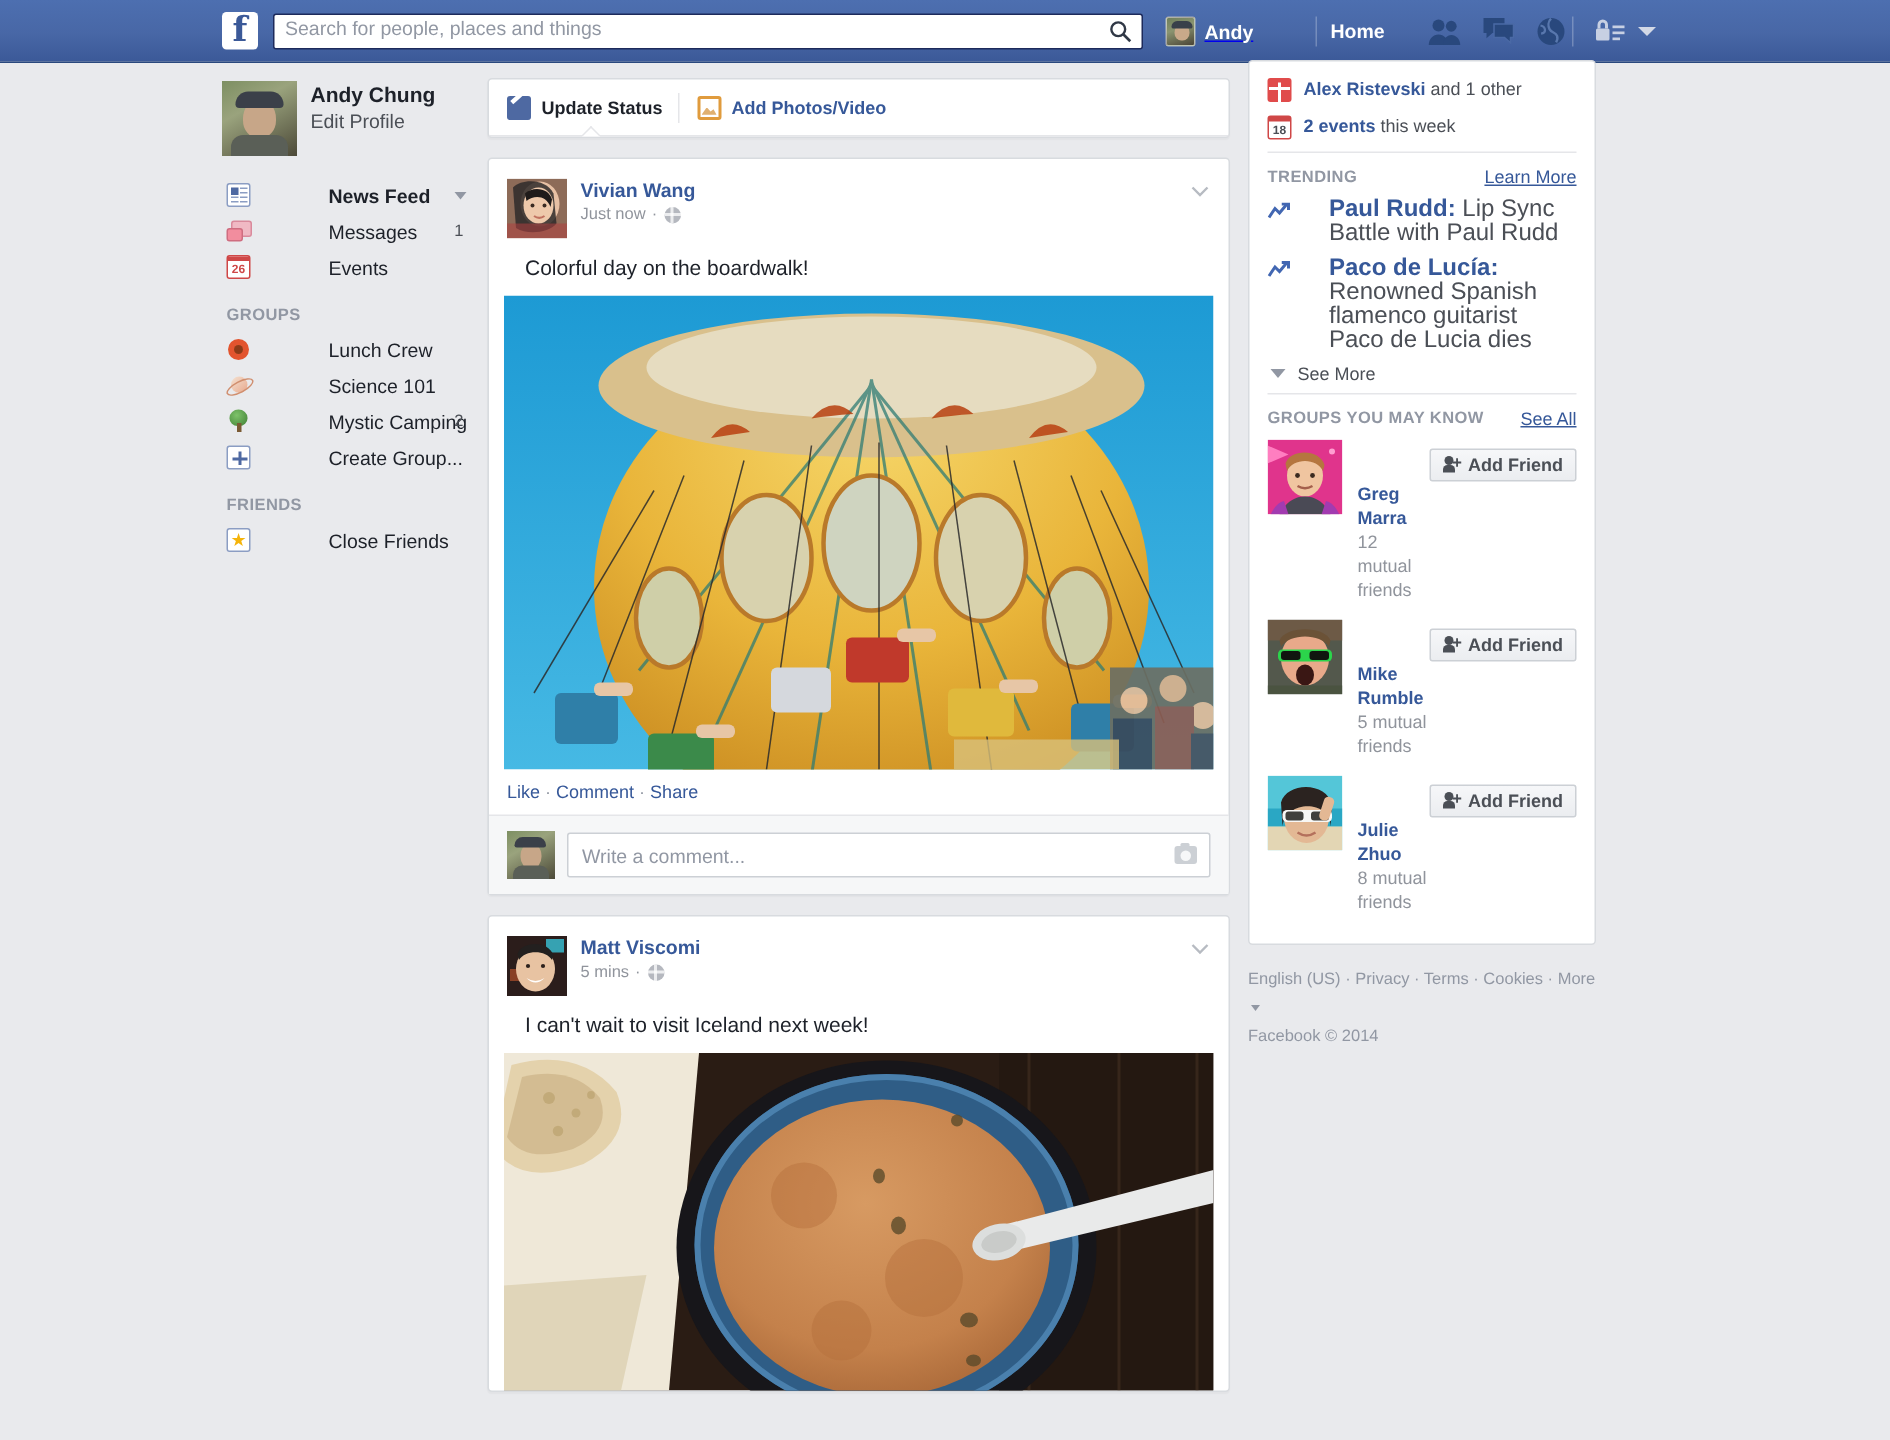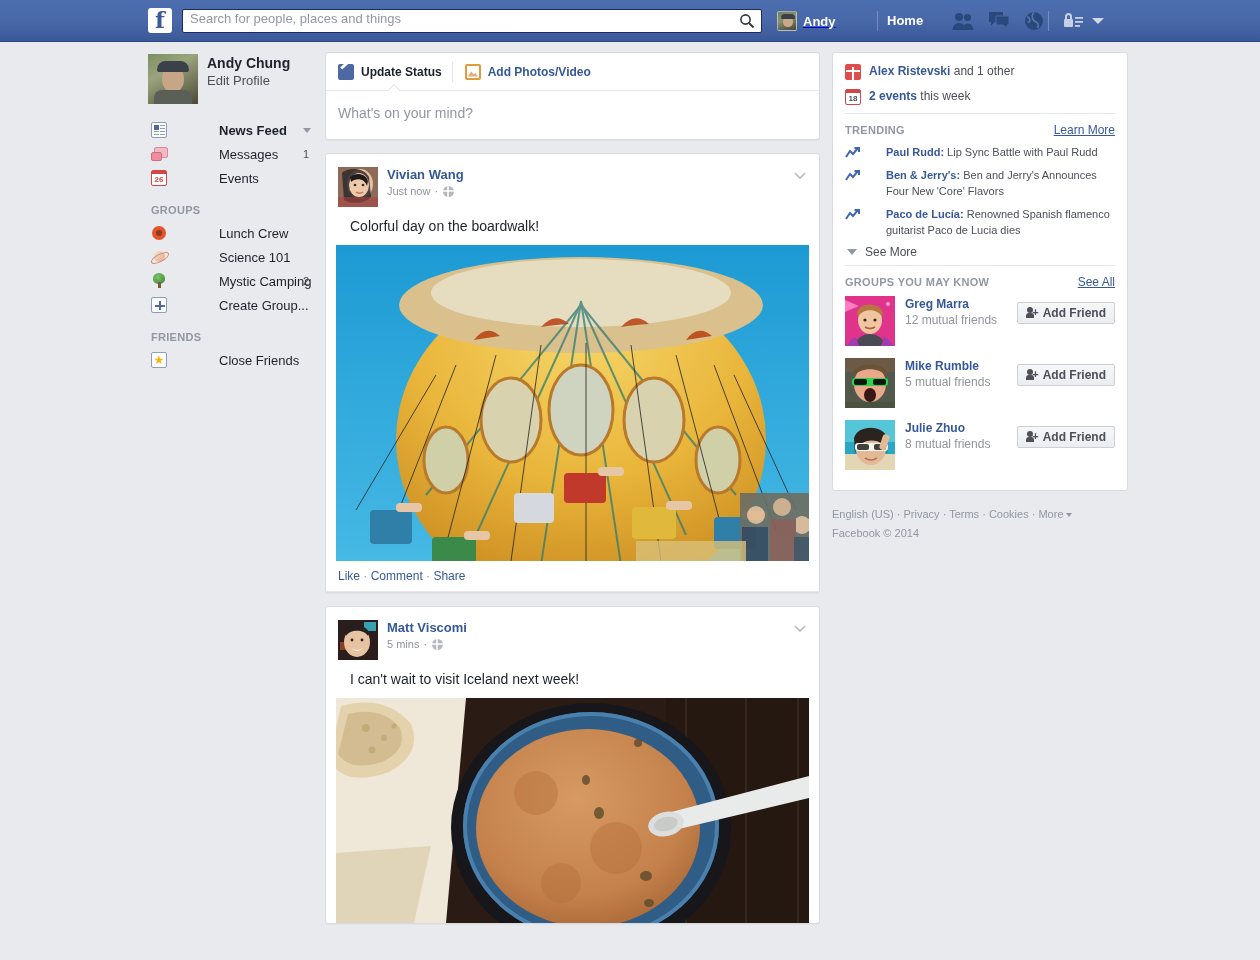--- a/index.html
+++ b/index.html
@@ -190,47 +190,47 @@
   .comment-input { flex:1; height:30px; background:#fff; border:1px solid #ccd0d5; border-radius:2px;
     position:relative; display:flex; align-items:center; padding:0 9px; }
   .comment-input .ph { font-size:13px; color:#9197a3; }
   .cam-ico { position:absolute; right:8px; top:8px; width:15px; height:12px;
     background:#ccd0d5; border-radius:2px; }
   .cam-ico::before{content:'';position:absolute;left:4px;top:2.5px;width:7px;height:7px;border-radius:50%;
     background:#f6f7f8;}
   .cam-ico::after{content:'';position:absolute;left:4px;top:-2px;width:6px;height:3px;background:#ccd0d5;border-radius:1px;}
 
   
-  .rightcol { position:absolute; left:832px; top:52px; width:296px; }
+  .rightcol { position:absolute; left:832px; top:40px; width:232px; }
   .rs-card { background:#fff; border:1px solid #d8dbdf; border-radius:3px; padding:10px 12px 8px; }
   .rs-row { display:flex; align-items:flex-start; margin-bottom:8px; }
   .rs-row .mini { width:16px; height:16px; margin-right:8px; flex:0 0 16px; position:relative; margin-top:1px;}
   .rs-row .txt { font-size:12px; color:#4b4f56; line-height:16px; }
   .rs-row .txt b { color:#365899; }
   .ico-gift { background:#e04b4b; border-radius:2px; }
   .ico-gift::before{content:'';position:absolute;left:7px;top:3px;width:2px;height:13px;background:#fff;}
   .ico-gift::after{content:'';position:absolute;left:1px;top:6px;width:14px;height:2px;background:#fff;}
   .ico-cal { background:#fff; border:1px solid #cf4747; border-radius:2px;
     font-size:8px; font-weight:bold; color:#4b4f56; text-align:center; line-height:18px; }
   .ico-cal::before{content:'';position:absolute;left:0;top:0;width:100%;height:3px;background:#cf4747;}
   .rs-sep { height:1px; background:#e5e6e9; margin:6px 0 9px; }
   .rs-head { display:flex; justify-content:space-between; align-items:center; margin-bottom:7px; }
   .rs-head .t { font-size:11px; font-weight:bold; color:#9197a3; letter-spacing:.3px; }
   .rs-head .a { font-size:12px; color:#365899; }
   .trend-row { display:flex; align-items:flex-start; margin-bottom:7px; }
   .trend-ico { width:15px; height:12px; margin-right:8px; flex:0 0 15px; margin-top:3px; }
-  .trend-txt { font-size:11px; color:#4b4f56; line-height:16px;padding-left:18px; }
+  .trend-txt { font-size:16px; color:#4b4f56; line-height:16px;padding-left:18px; }
   .trend-txt b { color:#365899; }
   .see-more { display:flex; align-items:center; font-size:12px; color:#4b4f56; margin-top:2px;}
   .see-more .car { width:0;height:0;border-left:5px solid transparent;border-right:5px solid transparent;
     border-top:6px solid #9197a3; margin-right:8px; margin-left:2px;}
   .pymk-row { display:flex; align-items:flex-start; margin-bottom:12px; }
   .pymk-av { width:50px; height:50px; margin-right:10px; flex:0 0 50px; position:relative; overflow:hidden; }
   .pymk-info { flex:1; }
-  .pymk-name { font-size:12px; font-weight:bold; color:#365899; line-height:16px; }
+  .pymk-name { font-size:12px; font-weight:bold; color:#365899; line-height:16px;margin-top:28px; }
   .pymk-mut { font-size:12px; color:#90949c; line-height:16px; }
   .addfriend {
     display:inline-flex; align-items:center; height:22px; padding:0 8px;
     background: linear-gradient(to bottom,#f6f7f9,#ebedf0);
     border:1px solid #ccd0d5; border-radius:2px; font-size:12px; font-weight:bold; color:#4b4f56;
     margin-top:6px; white-space:nowrap;
   }
   .addfriend .pico { width:12px; height:12px; margin-right:5px; position:relative; flex:0 0 12px;}
   .addfriend .pico::before{content:'';position:absolute;left:1px;top:0;width:6px;height:6px;border-radius:50%;background:#4b4f56;}
   .addfriend .pico::after{content:'';position:absolute;left:0;top:6px;width:8px;height:5px;border-radius:3px 3px 0 0;background:#4b4f56;}
@@ -354,23 +354,20 @@
         <span class="cico ico-pencil"></span>
         <span class="ctext">Update Status</span>
       </div>
       <div class="ctab-sep"></div>
       <div class="ctab">
         <span class="cico ico-photo"></span>
         <span class="ctext link">Add Photos/Video</span>
       </div>
       <div class="active-notch"></div>
     </div>
-    <div class="composer-body">
-      <span class="ph">What's on your mind?</span>
-    </div>
   </div>
 
   <div class="card">
     <div class="post-head">
       <div class="post-av">
         <svg width="40" height="40" viewBox="0 0 40 40">
           <rect width="40" height="40" fill="#8d6b58"></rect>
           <ellipse cx="22" cy="17" rx="13" ry="15" fill="#e7c0a4"></ellipse>
           <path d="M4 6 C10 0 26 0 31 10 L33 30 C28 36 14 38 6 33 Z" fill="#2e2a2a" opacity=".85"></path>
           <ellipse cx="21" cy="18" rx="10" ry="12" fill="#eec9ab"></ellipse>
@@ -479,20 +476,31 @@
     </svg>
 
     <div class="post-actions">
       <a href="#" style="color:#365899;text-decoration:none;">Like</a>
       <span class="dot">·</span>
       <a href="#" style="color:#365899;text-decoration:none;">Comment</a>
       <span class="dot">·</span>
       <a href="#" style="color:#365899;text-decoration:none;">Share</a>
     </div>
 
+    <div class="comment-row">
+      <div class="comment-av">
+        <span class="f"></span>
+          <span class="h"></span>
+          <span class="b"></span>
+      </div>
+      <div class="comment-input">
+        <span class="ph">Write a comment...</span>
+        <span class="cam-ico"></span>
+      </div>
+    </div>
   </div>
 
   <div class="card" style="margin-bottom:0;">
     <div class="post-head">
       <div class="post-av">
         <svg width="40" height="40" viewBox="0 0 40 40">
           <rect width="40" height="40" fill="#2b1d1b"></rect>
           <rect x="26" y="2" width="12" height="9" fill="#39c4d8" opacity=".8"></rect>
           <rect x="2" y="22" width="9" height="8" fill="#b0502a" opacity=".7"></rect>
           <ellipse cx="19" cy="22" rx="13" ry="15" fill="#e8c3a2"></ellipse>
@@ -598,29 +606,20 @@
     <div class="trend-row">
       <svg class="trend-ico" viewBox="0 0 15 12">
         <path d="M1 10 L5 4 L8 7 L13 1" fill="none" stroke="#4267b2" stroke-width="2"></path>
         <path d="M9.5 1 L14 1 L14 5" fill="none" stroke="#4267b2" stroke-width="2"></path>
       </svg>
       <span class="trend-txt">
         <b>Paul Rudd:</b><span> Lip Sync Battle with Paul Rudd</span>
       </span>
     </div>
 
-    <div class="trend-row">
-      <svg class="trend-ico" viewBox="0 0 15 12">
-        <path d="M1 10 L5 4 L8 7 L13 1" fill="none" stroke="#4267b2" stroke-width="2"></path>
-        <path d="M9.5 1 L14 1 L14 5" fill="none" stroke="#4267b2" stroke-width="2"></path>
-      </svg>
-      <span class="trend-txt">
-        <b>Ben &amp; Jerry's:</b><span> Ben and Jerry's Announces Four New 'Core' Flavors</span>
-      </span>
-    </div>
 
     <div class="trend-row">
       <svg class="trend-ico" viewBox="0 0 15 12">
         <path d="M1 10 L5 4 L8 7 L13 1" fill="none" stroke="#4267b2" stroke-width="2"></path>
         <path d="M9.5 1 L14 1 L14 5" fill="none" stroke="#4267b2" stroke-width="2"></path>
       </svg>
       <span class="trend-txt">
         <b>Paco de Lucía:</b><span> Renowned Spanish flamenco guitarist Paco de Lucia dies</span>
       </span>
     </div>

